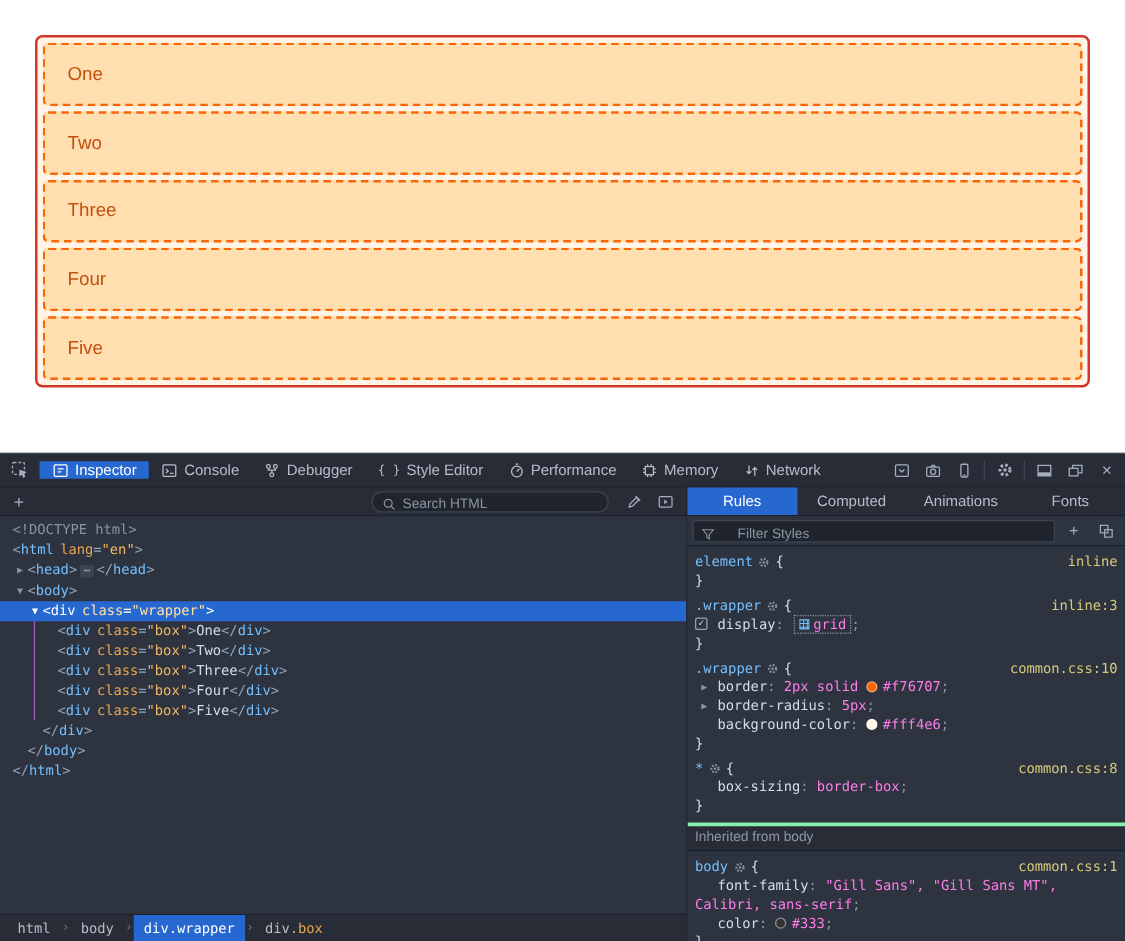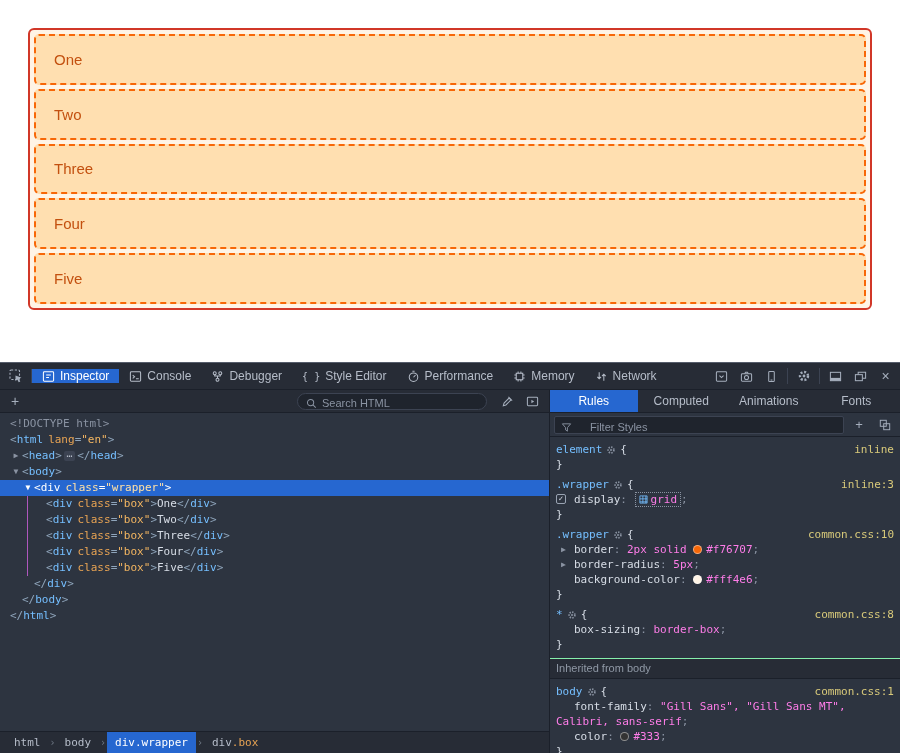--- a/index.html
+++ b/index.html
@@ -90,21 +90,21 @@
   .pname{color:#d7dde6}
   .pcolon{color:#8a93a2}
   .pval{color:#ff7de9}
   .cbx{position:absolute;left:6px;top:2px;width:10px;height:10px;border:1px solid #99a3b2;
     border-radius:2px;font-size:8px;line-height:8px;text-align:center;color:#d7dde6;text-indent:0}
   .exp{position:absolute;left:11px;top:0;width:10px;color:#8a93a2;font-size:8px;text-indent:0}
   .swatch{display:inline-block;width:9px;height:9px;border-radius:50%;vertical-align:-1px;
     margin-right:4px;border:1px solid rgba(255,255,255,.45)}
   .gridval{border:1px dotted #8a93a2;padding:0 3px;margin-left:1px}
   .gridval .icn{margin:0 3px 0 0;vertical-align:-1px}
-  .rheader{background:#272c36;color:#8f98a5;padding:2px 6px;border-top:1px solid #86efac;
+  .rheader{background:#272c36;color:#8f98a5;padding:2px 6px;border-top:3px solid #86efac;
     border-bottom:1px solid #1b202a;margin:3px 0;font-family:"Liberation Sans",sans-serif;font-size:11px}
   .rclose{padding:0 6px;color:#d7dde6}
 </style>
 </head>
 <body>
 
 <div class="page">
   <div class="demo-wrapper" id="demo">
       <div class="demo-box">
         <span>One</span>

